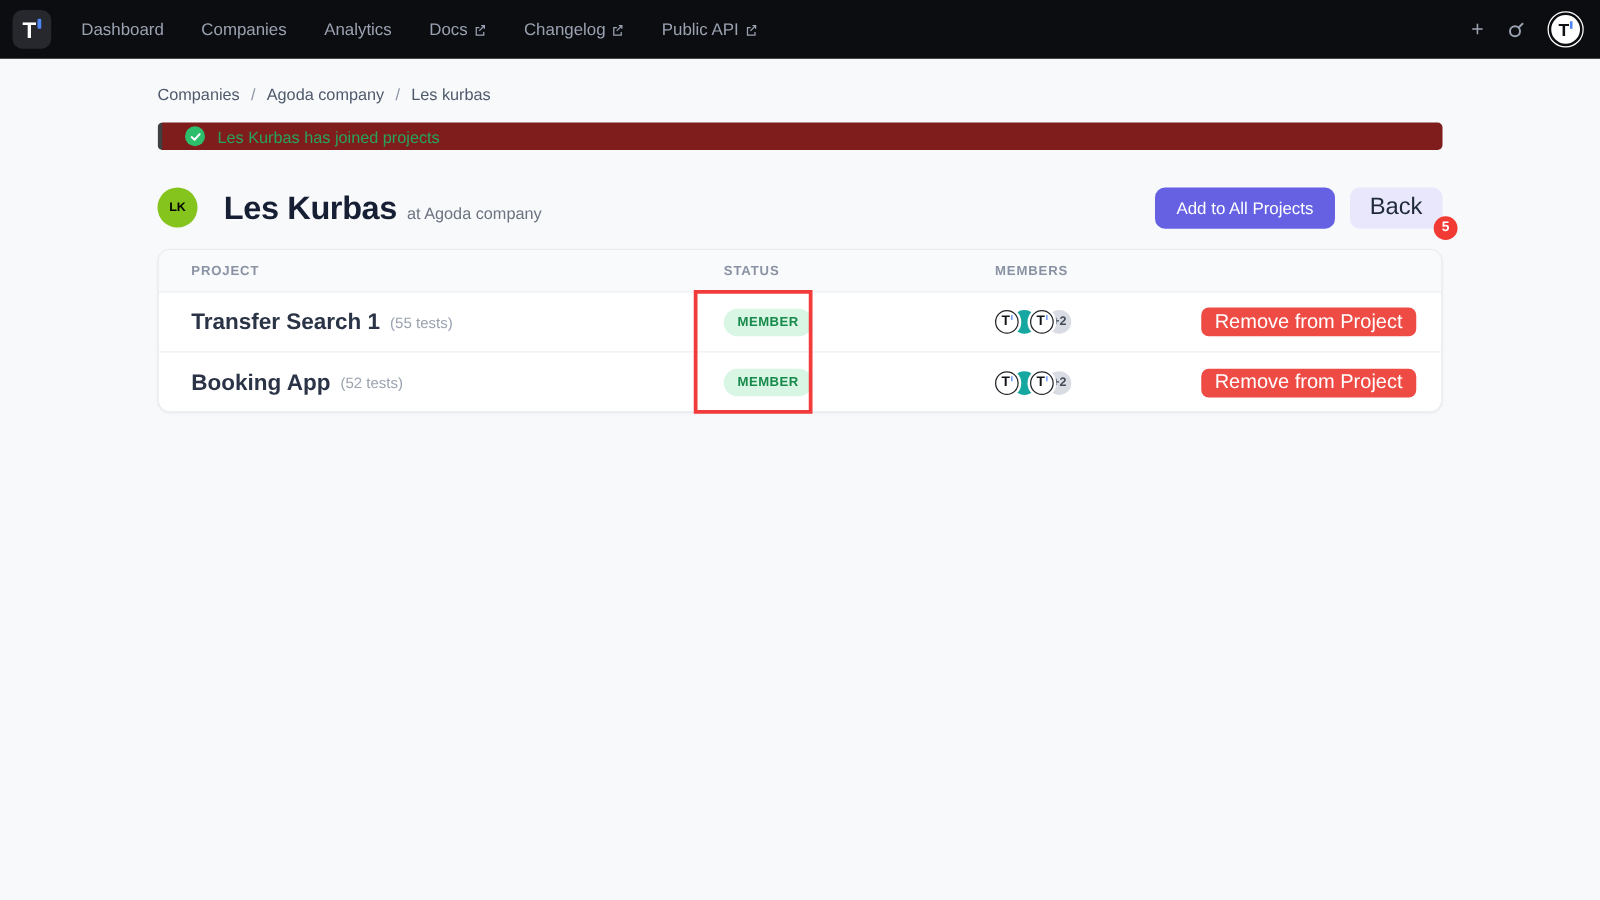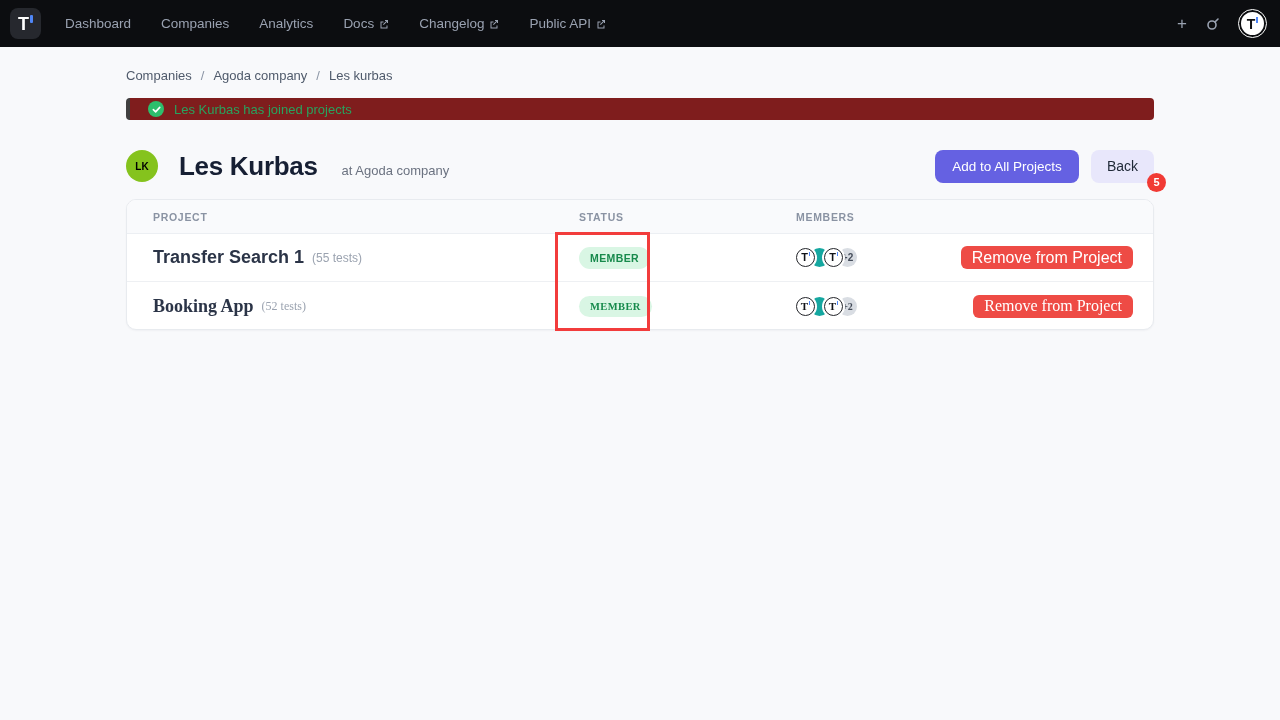--- a/index.html
+++ b/index.html
@@ -29,36 +29,36 @@
 
   
   .alert { position:absolute; top:98px; left:126px; width:1028px; height:22px; background:#7f1d1d; border-left:4px solid #404040; border-radius:4px; display:flex; align-items:center; }
   .alert-check { width:16px; height:16px; border-radius:50%; background:#2dbe6c; margin-left:18px; display:flex; align-items:center; justify-content:center; flex:none; }
   .alert-text { color:#28a35e; font-size:13px; margin-left:10px; }
 
   
   .title-row { position:absolute; top:147px; left:126px; width:1028px; height:38px; display:flex; align-items:center; }
   .lk-avatar { width:32px; height:32px; border-radius:50%; background:#85c31d; color:#000000; font-size:10px; font-weight:bold; display:flex; align-items:center; justify-content:center; flex:none; }
   .page-title { font-size:26px; font-weight:bold; color:#161f33; margin-left:21px; letter-spacing:-0.3px; }
-  .page-subtitle { font-size:13px; color:#6b7280; margin-left:24px; margin-top:8px; }
+  .page-subtitle { font-size:13px; color:#6b7280; margin-left:8px; margin-top:8px; }
   .title-actions { margin-left:auto; display:flex; align-items:center; gap:12px; }
   .btn-primary { background:#6561e2; color:#ffffff; font-size:13.5px; font-weight:500; border:none; border-radius:8px; height:33px; padding:0 17px; cursor:pointer; font-family:inherit; }
   .btn-back-wrap { position:relative; }
-  .btn-light { background:#e8e7fb; color:#1f2937; font-size:14px; font-weight:500; border:none; border-radius:8px; height:33px; padding:0 16px; cursor:pointer; font-family:inherit; }
+  .btn-light { background:#e8e7fb; color:#1f2937; font-size:19px; font-weight:500; border:none; border-radius:8px; height:33px; padding:0 16px; cursor:pointer; font-family:inherit; }
   .notif-badge { position:absolute; right:-12px; bottom:-9px; width:19px; height:19px; border-radius:50%; background:#f13a34; color:#ffffff; font-size:11px; font-weight:bold; display:flex; align-items:center; justify-content:center; }
 
   
   .card { position:absolute; top:199px; left:126px; width:1028px; height:131px; background:#ffffff; border:1px solid #e8ebef; border-radius:10px; box-shadow:0 1px 2px rgba(16,24,40,0.04); overflow:hidden; }
   .thead { height:34px; background:#f9fafc; border-bottom:1px solid #eceff3; position:relative; }
   .th { position:absolute; top:0; height:34px; display:flex; align-items:center; font-size:10.5px; font-weight:700; letter-spacing:0.7px; color:#8a93a3; text-transform:uppercase; }
   .th-project { left:26px; }
   .th-status { left:452px; }
   .th-members { left:669px; }
   .trow { height:48px; position:relative; border-bottom:1px solid #eef0f3; }
-  .trow:last-child { border-bottom:none;font-family:Liberation Serif, serif; }
+  .trow:last-child { border-bottom:none; }
   .cell-project { position:absolute; left:26px; top:0; height:100%; display:flex; align-items:center; }
   .project-name { font-size:18px; font-weight:600; color:#2b3447; }
   .project-tests { font-size:12px; color:#9ba3b0; margin-left:8px; }
   .cell-status { position:absolute; left:452px; top:0; height:100%; display:flex; align-items:center; }
   .badge-member { background:#d9f6e4; color:#178a4c; font-size:10.5px; font-weight:bold; letter-spacing:0.4px; padding:5px 11px; border-radius:11px; }
   .cell-members { position:absolute; left:669px; top:0; height:100%; display:flex; align-items:center; }
   .av-stack { display:flex; align-items:center; }
   .av { width:19px; height:19px; border-radius:50%; box-shadow:0 0 0 2px #ffffff; display:flex; align-items:center; justify-content:center; position:relative; flex:none; }
   .av + .av { margin-left:-5px; }
   .av-logo { background:#ffffff; border:1.5px solid #23252a; z-index:4; }

